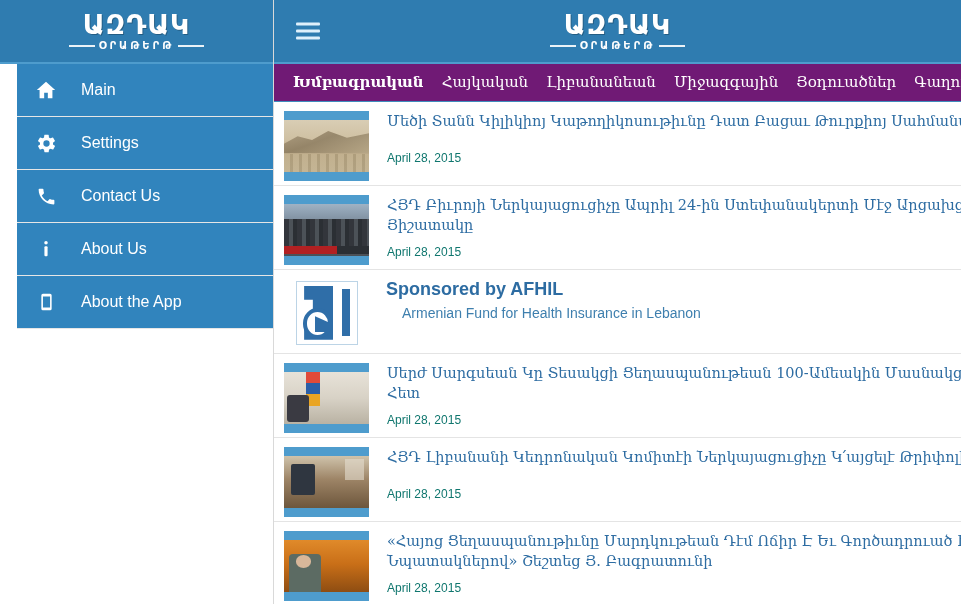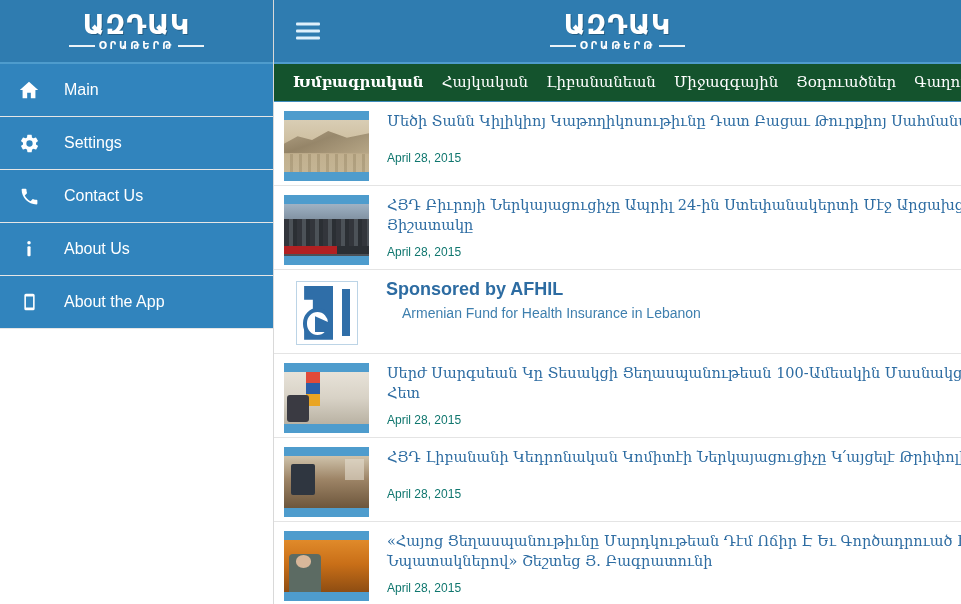--- a/index.html
+++ b/index.html
@@ -31,21 +31,21 @@
     letter-spacing: 1px;
     text-shadow: 1px 1px 0 rgba(0,0,0,.25);
   }
   .logo-sub-row { display: flex; align-items: center; justify-content: center; gap: 4px; margin-top: 3px; }
   .logo-rule { height: 2px; width: 26px; background: #ffffff; opacity: .9; }
   .logo-sub {
     font-family: "DejaVu Sans", sans-serif;
     font-size: 10px; font-weight: bold; color: #ffffff;
     letter-spacing: 3px;
   }
-  .sidebar-menu { display: flex; flex-direction: column; background: #ffffff; }
+  .sidebar-menu { display: flex; flex-direction: column; background: #ffffff; padding-left: 17px; }
   .menu-item {
     height: 53px; background: #3184bd;
     display: flex; align-items: center;
     padding-left: 14px; gap: 20px;
     border-bottom: 1px solid #e6e6e6;
     cursor: pointer;
   }
   .menu-item .mi-icon {
     width: 30px; display: flex; align-items: center; justify-content: center;
     color: #ffffff;
@@ -66,21 +66,21 @@
     border-bottom: 2px solid #4e9ccd;
   }
   .hamburger {
     position: absolute; left: 22px; top: 50%; transform: translateY(-50%);
     width: 24px; display: flex; flex-direction: column; gap: 4px; cursor: pointer;
   }
   .hamburger span { display: block; height: 3px; background: #dff0fb; border-radius: 1px; }
   .topbar-logo { margin: 0 auto; }
 
   .tabbar {
-    height: 38px; background: #14532d;
+    height: 38px; background: #701a75;
     display: flex; align-items: center;
     padding-left: 10px; gap: 0px;
     overflow: hidden; white-space: nowrap;
     border-bottom: 1px solid #3f8cbd;
   }
   .tab {
     color: #ffffff; font-size: 15px;
     font-family: "DejaVu Serif", "Liberation Serif", serif;
     padding: 0 9px; cursor: pointer; line-height: 38px;
   }

